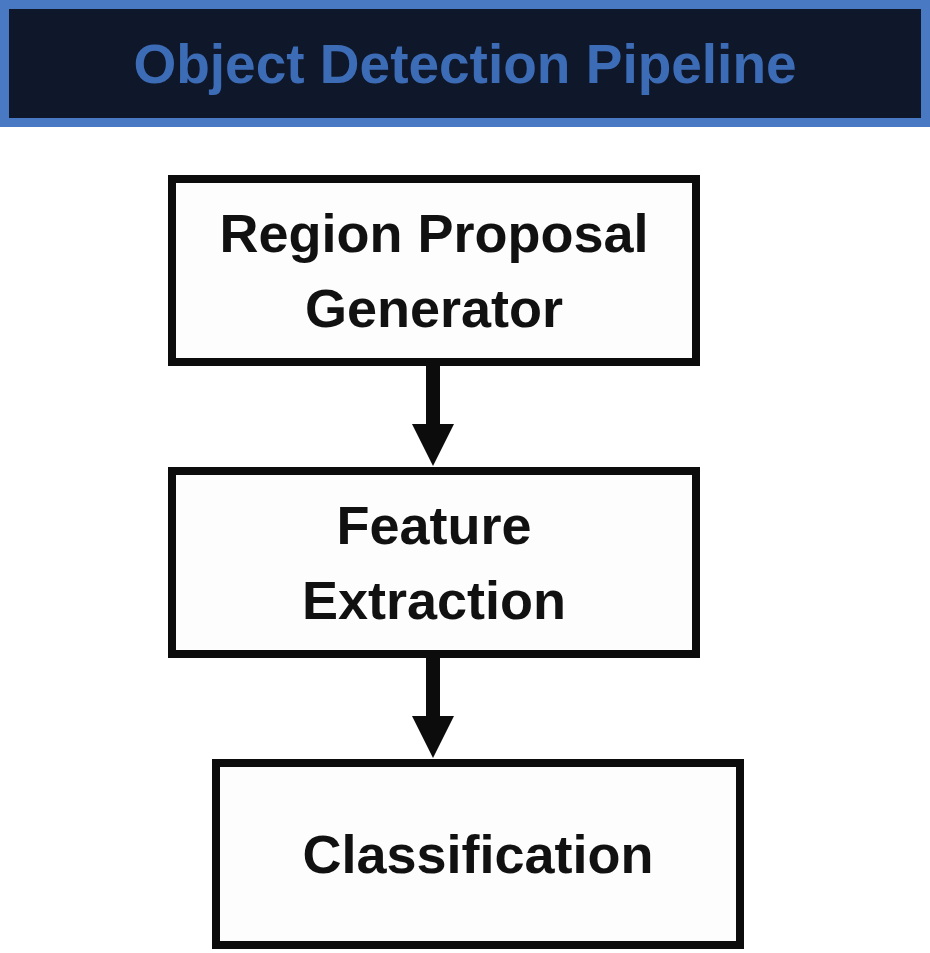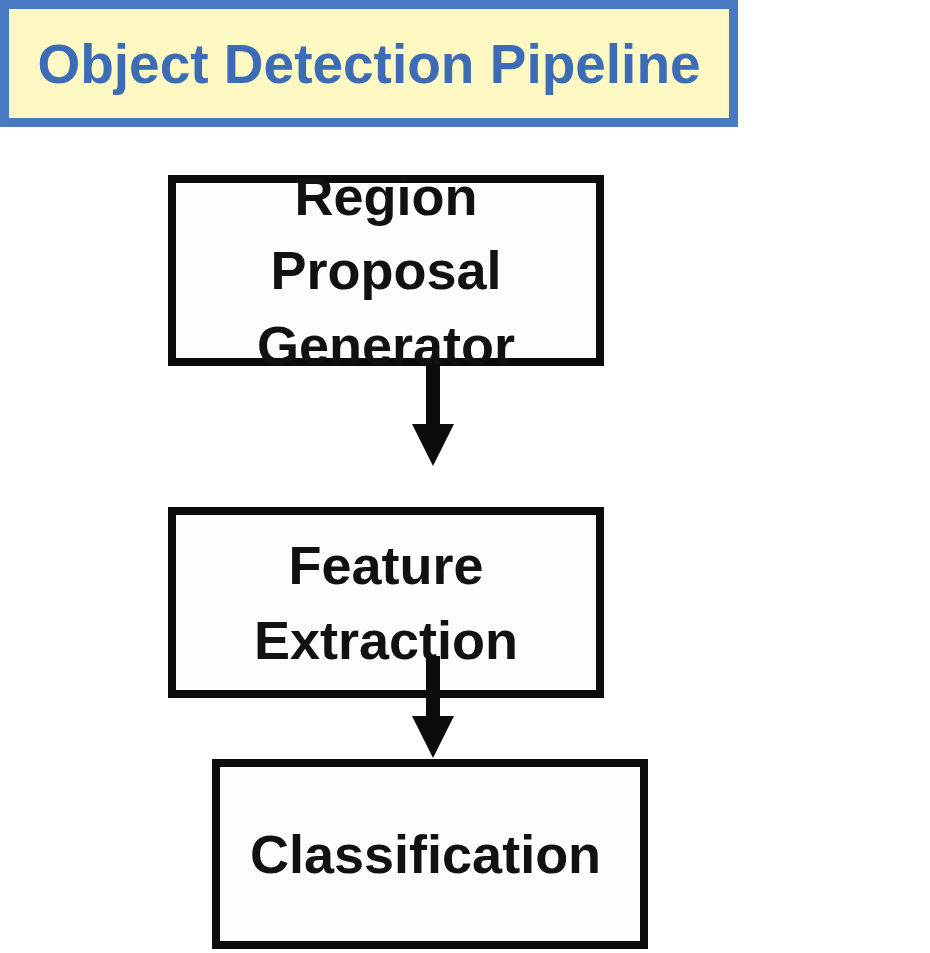--- a/index.html
+++ b/index.html
@@ -14,55 +14,56 @@
     position: relative;
     width: 930px;
     height: 953px;
     background: #ffffff;
   }
   
   .banner {
     position: absolute;
     left: 0;
     top: 0;
-    width: 738px;
+    width: 930px;
     height: 127px;
     border: 9px solid #4a79c4;
-    background: #fef9c3;
+    background: #0f172a;
     display: flex;
     align-items: center;
     justify-content: center;
   }
   .banner .title {
     color: #3d6cb7;
     font-size: 55px;
     font-weight: bold;
     letter-spacing: 0px;
     white-space: nowrap;
   }
   
   .node {
     position: absolute;
     left: 168px;
-    width: 436px;
+    width: 532px;
     border: 8px solid #0c0c0c;
     background: #fdfdfd;
     display: flex;
     align-items: center;
+    justify-content: center;
     text-align: center;
   }
   .node .node-label {
     color: #111111;
     font-size: 54px;
     font-weight: bold;
     line-height: 1.38;
     padding: 0 30px;
   }
   .node-1 { top: 175px; height: 191px; }
-  .node-2 { top: 467px; height: 191px; margin-top: 40px; }
+  .node-2 { top: 467px; height: 191px; }
   .node-3 { top: 759px; height: 190px; margin-left: 44px; }
   
   .arrow {
     position: absolute;
     left: 409px;
     width: 48px;
     height: 103px;
     display: block;
   }
   .arrow-1 { top: 364px; }

